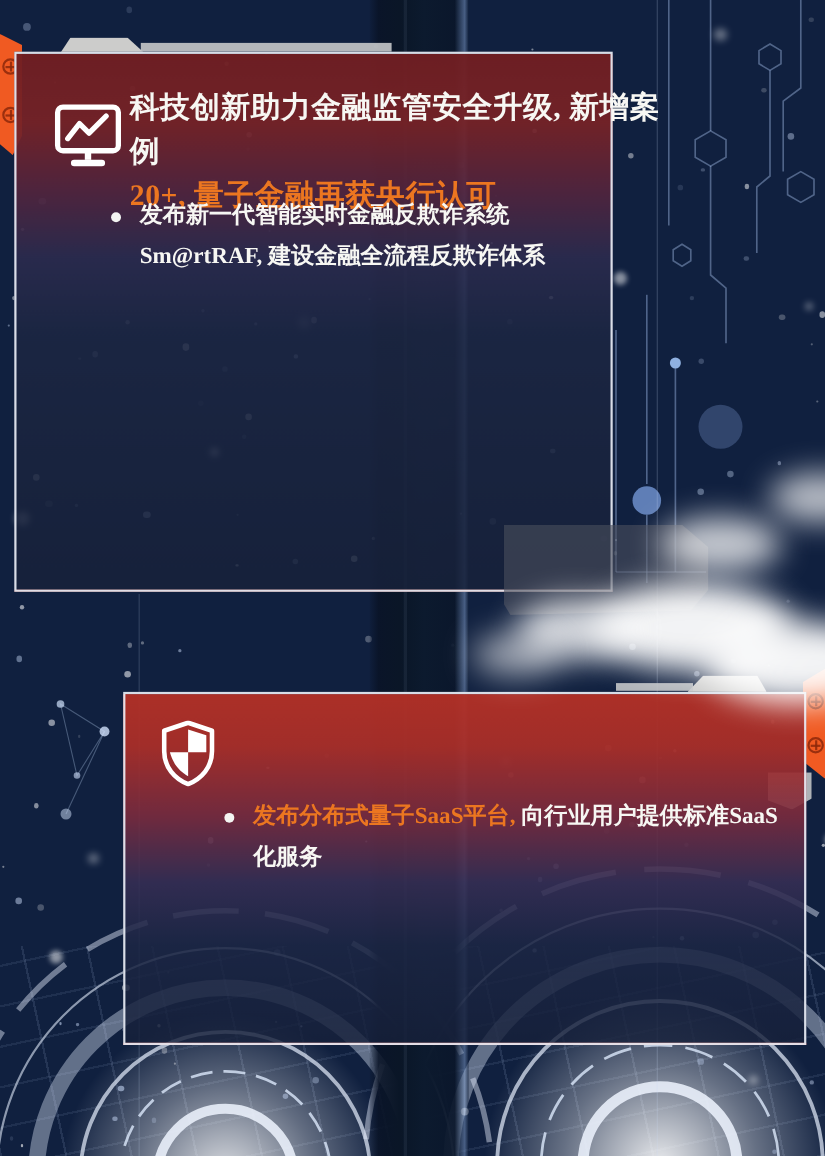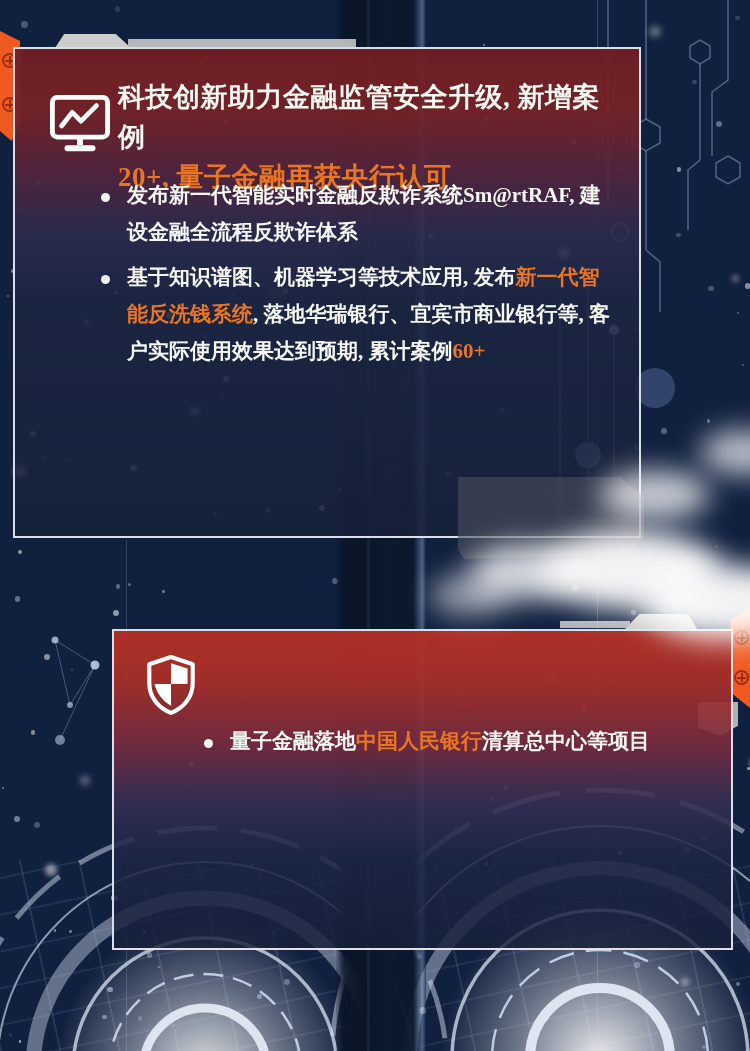--- a/index.html
+++ b/index.html
@@ -51,21 +51,21 @@
   .plus::before{content:"";position:absolute;left:50%;top:1px;bottom:1px;width:2px;
     transform:translateX(-50%);background:rgba(140,40,10,.85);}
   .plus::after{content:"";position:absolute;top:50%;left:1px;right:1px;height:2px;
     transform:translateY(-50%);background:rgba(140,40,10,.85);}
   .plus.p1a{left:2px;top:53px;} .plus.p1b{left:2px;top:97px;}
   .plus.p2a{left:734px;top:630px;} .plus.p2b{left:734px;top:670px;}
 
   
   .card{position:absolute;z-index:8;border:2px solid rgba(233,238,246,.92);
     color:#f7f7f3;box-sizing:border-box;}
-  .card1{left:13px;top:47px;width:628px;height:491px;
+  .card1{left:13px;top:47px;width:544px;height:491px;
     background:linear-gradient(180deg, rgba(112,30,34,.96) 0%, rgba(118,34,38,.94) 13%,
       rgba(86,36,60,.9) 25%, rgba(44,43,78,.88) 38%, rgba(28,38,66,.87) 52%,
       rgba(23,33,58,.85) 100%);}
   .card2{left:112px;top:629px;width:621px;height:321px;
     background:linear-gradient(180deg, rgba(178,48,38,.96) 0%, rgba(170,46,40,.94) 15%,
       rgba(122,43,62,.9) 35%, rgba(54,46,84,.88) 54%, rgba(28,38,68,.87) 72%,
       rgba(22,32,58,.82) 100%);}
 
   .c-icon{position:absolute;}
   .c1-icon{left:34px;top:44px;width:62px;height:62px;}
@@ -364,39 +364,35 @@
         <rect x="29" y="45" width="6" height="8" fill="#ffffff"></rect>
         <rect x="16" y="53" width="32" height="6" rx="3" fill="#ffffff"></rect>
       </svg>
     </div>
     <h2 class="c1-title"><span class="t-white">科技创新助力金融监管安全升级, 新增案例</span><br><span class="t-orange">20+, 量子金融再获央行认可</span></h2>
     <ul class="bullets">
       <li>
         <span class="b-dot"></span>
         <span class="b-text"><span>发布新一代智能实时金融反欺诈系统Sm@rtRAF, 建设金融全流程反欺诈体系</span></span>
       </li>
-      <li>
-        <span class="b-dot"></span>
-        <span class="b-text"><span>基于知识谱图、机器学习等技术应用, 发布</span><span class="hl">新一代智能反洗钱系统</span><span>, 落地华瑞银行、宜宾市商业银行等, 客户实际使用效果达到预期, 累计案例</span><span class="hl">60+</span></span>
-      </li>
     </ul>
   </section>
 
   <section class="card card2">
     <div class="c-icon c2-icon">
       <svg viewBox="0 0 48 58" width="50" height="60">
         <path d="M24 2 L45 9 V27 C45 41 36 51 24 56 C12 51 3 41 3 27 V9 Z" fill="none" stroke="#ffffff" stroke-width="4" stroke-linejoin="round"></path>
         <path d="M24 8 L40 13 V28 H24 Z" fill="#ffffff"></path>
         <path d="M8 28 H24 V49 C17 45 11 39 8 28 Z" fill="#ffffff"></path>
       </svg>
     </div>
     <ul class="bullets">
       <li>
         <span class="b-dot"></span>
-        <span class="b-text"><span>量子金融落地</span><span class="hl">中国人民银行</span><span>清算总中心等项目</span></span>
+        <span class="b-text"><span class="hl">发布分布式量子SaaS平台,</span><span> 向行业用户提供标准SaaS化服务</span></span>
       </li>
     </ul>
   </section>
 
   <div class="glass-shard"></div>
   <div class="cloud cl1"></div>
   <div class="cloud cl2"></div>
   <div class="cloud cl3"></div>
   <div class="cloud cl4"></div>
   <div class="cloud cl5"></div>

